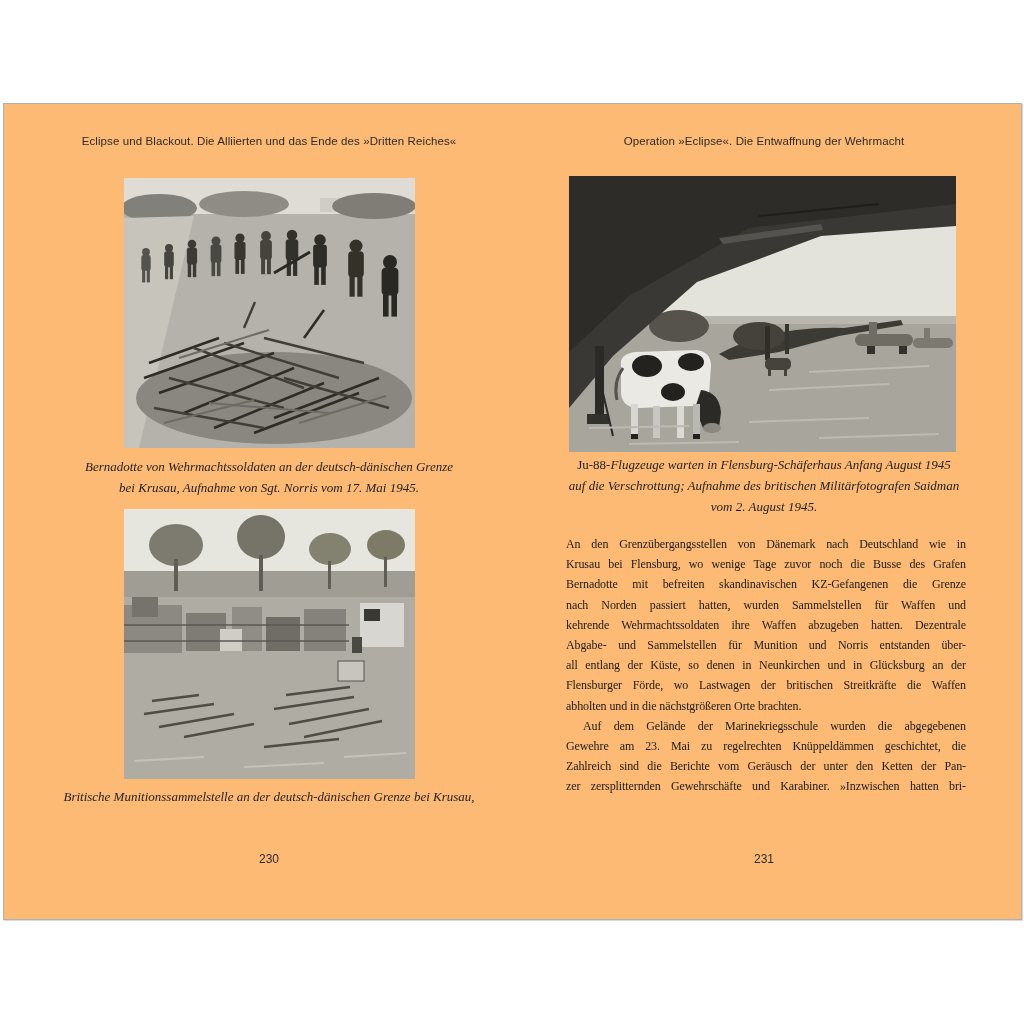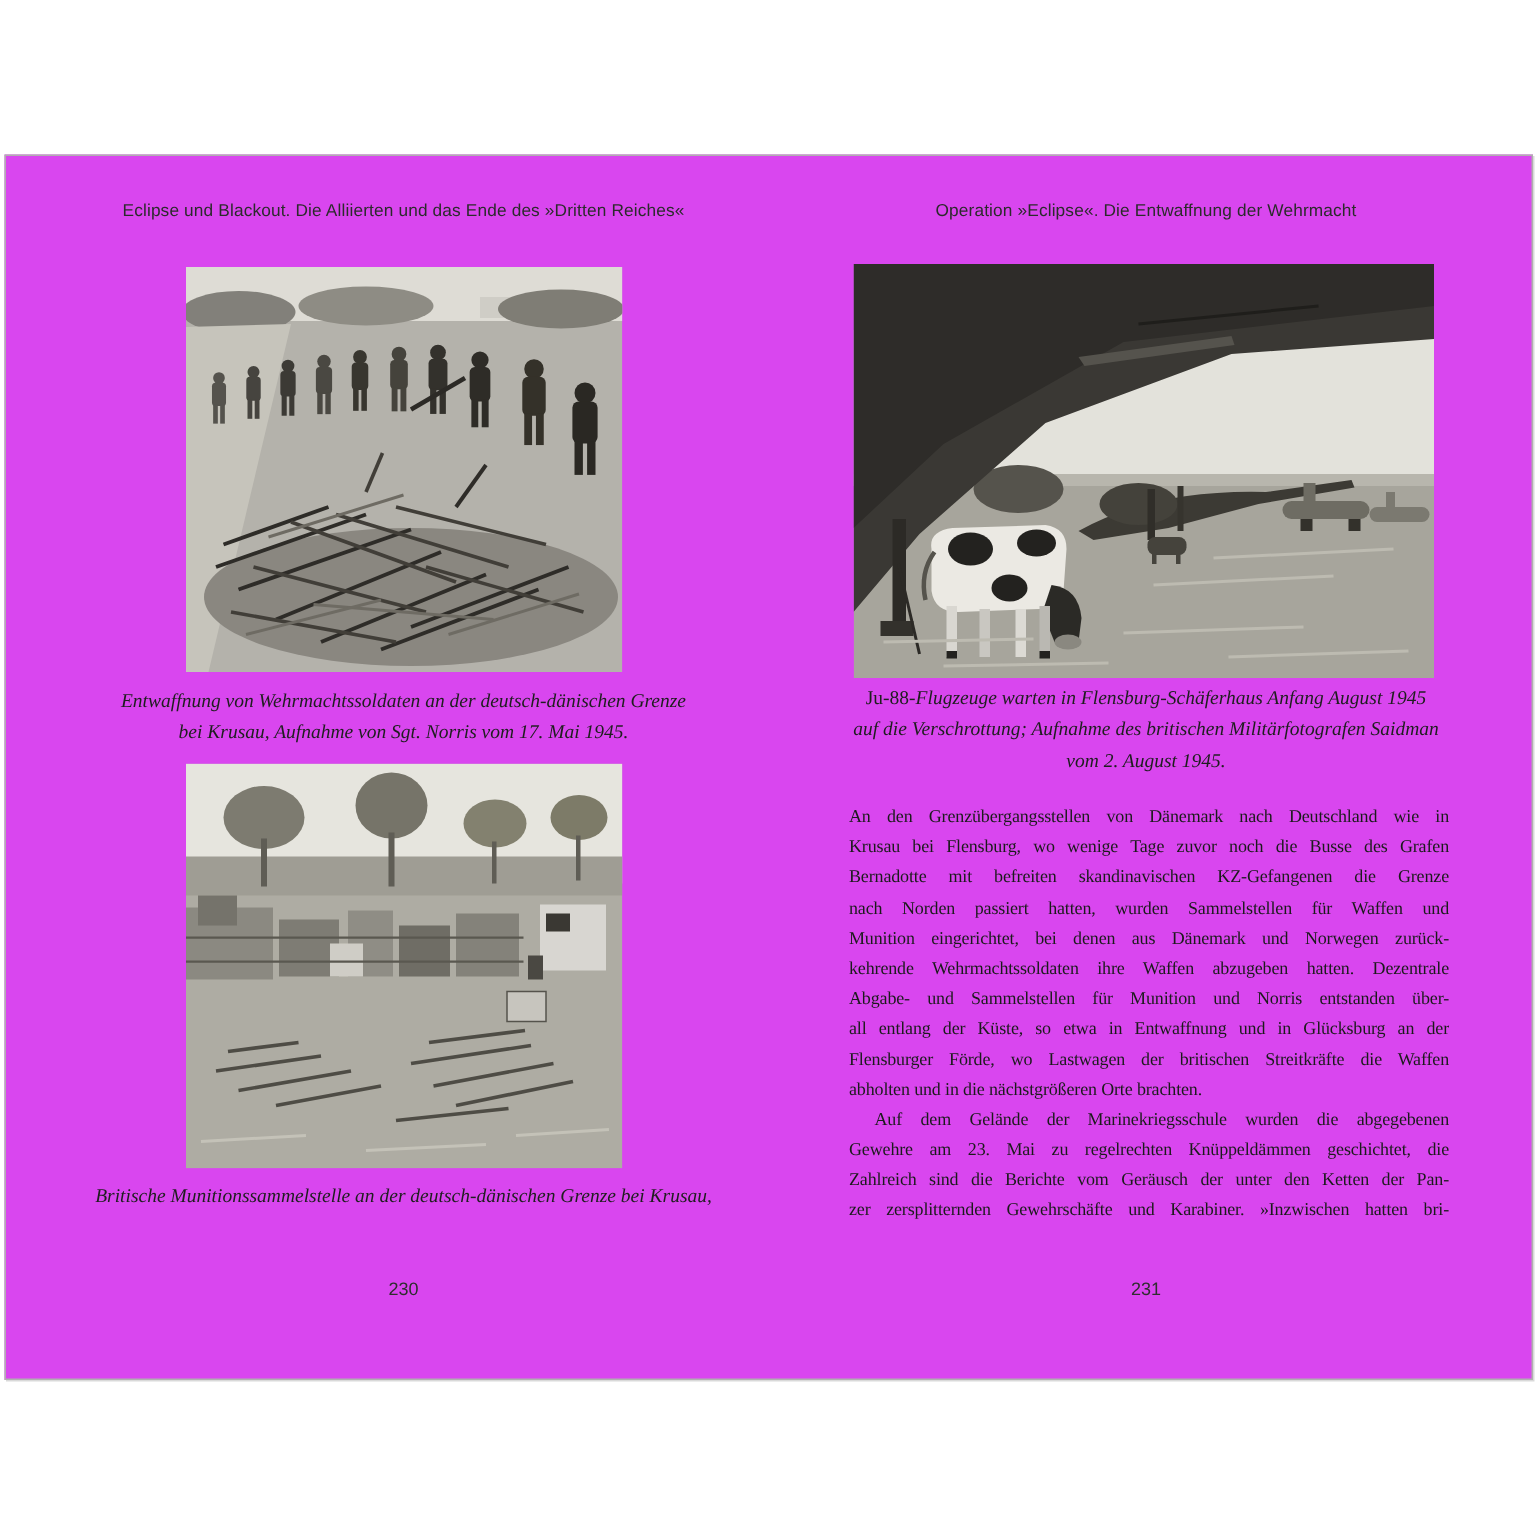--- a/index.html
+++ b/index.html
@@ -1,19 +1,19 @@
 <!DOCTYPE html>
 <html><head>
 <meta charset="utf-8">
 <style>
   html,body{margin:0;padding:0;background:#ffffff;}
   .canvas{position:relative;width:1024px;height:1024px;background:#ffffff;overflow:hidden;
           font-family:"Liberation Serif",serif;}
   .spread{position:absolute;left:3px;top:103px;width:1017px;height:815px;
-          background:#d946ef;border:1px solid #b0b0af;box-shadow:1px 1px 0 #d9d9d9;}
+          background:#fdba74;border:1px solid #b0b0af;box-shadow:1px 1px 0 #d9d9d9;}
   .head{position:absolute;top:31px;width:460px;text-align:center;
         font-family:"Liberation Sans",sans-serif;font-size:11.5px;color:#2b2b2b;letter-spacing:.1px;}
   .head.hl{left:35px;} .head.hr{left:530px;}
   .photo{position:absolute;overflow:hidden;line-height:0;}
   .p1{left:120px;top:74px;width:291px;height:270px;}
   .p2{left:120px;top:405px;width:291px;height:270px;}
   .p3{left:565px;top:72px;width:387px;height:276px;}
   .caption{position:absolute;text-align:center;font-style:italic;
            font-size:13px;color:#1e1e1e;font-family:"Liberation Serif",serif;}
   .caption .line{height:21px;line-height:21px;}
@@ -138,21 +138,21 @@
             <g stroke="#6e6b63" stroke-width="2">
               <line x1="55" y1="180" x2="145" y2="152"></line>
                 <line x1="85" y1="225" x2="205" y2="235"></line>
               <line x1="40" y1="245" x2="130" y2="222"></line>
                 <line x1="175" y1="245" x2="262" y2="218"></line>
             </g>
           </g>
         </svg>
       </figure>
       <figcaption class="caption c1">
-          <div class="line">Entwaffnung von Wehrmachtssoldaten an der deutsch-dänischen Grenze</div>
+          <div class="line">Bernadotte von Wehrmachtssoldaten an der deutsch-dänischen Grenze</div>
           <div class="line">bei Krusau, Aufnahme von Sgt. Norris vom 17. Mai 1945.</div>
         </figcaption>
 
       <figure class="photo p2" style="margin:0">
         <svg viewBox="0 0 291 270" width="291" height="270">
           <rect width="291" height="270" fill="#aeaca3"></rect>
           <rect width="291" height="80" fill="#e6e5de"></rect>
           <rect y="62" width="291" height="26" fill="#9f9d94"></rect>
           <g>
             <ellipse cx="52" cy="36" rx="27" ry="21" fill="#7d7b70"></ellipse>
@@ -270,24 +270,23 @@
           <div class="line"><span class="roman">Ju-88-</span>Flugzeuge warten in Flensburg-Schäferhaus Anfang August 1945</div>
           <div class="line">auf die Verschrottung; Aufnahme des britischen Militärfotografen Saidman</div>
           <div class="line">vom 2. August 1945.</div>
         </figcaption>
 
       <div class="body">
           <div class="line just">An den Grenzübergangsstellen von Dänemark nach Deutschland wie in</div>
           <div class="line just">Krusau bei Flensburg, wo wenige Tage zuvor noch die Busse des Grafen</div>
           <div class="line just">Bernadotte mit befreiten skandinavischen KZ-Gefangenen die Grenze</div>
           <div class="line just">nach Norden passiert hatten, wurden Sammelstellen für Waffen und</div>
-          <div class="line just">Munition eingerichtet, bei denen aus Dänemark und Norwegen zurück-</div>
           <div class="line just">kehrende Wehrmachtssoldaten ihre Waffen abzugeben hatten. Dezentrale</div>
           <div class="line just">Abgabe- und Sammelstellen für Munition und Norris entstanden über-</div>
-          <div class="line just">all entlang der Küste, so etwa in Entwaffnung und in Glücksburg an der</div>
+          <div class="line just">all entlang der Küste, so denen in Neunkirchen und in Glücksburg an der</div>
           <div class="line just">Flensburger Förde, wo Lastwagen der britischen Streitkräfte die Waffen</div>
           <div class="line">abholten und in die nächstgrößeren Orte brachten.</div>
           <div class="line just indent">Auf dem Gelände der Marinekriegsschule wurden die abgegebenen</div>
           <div class="line just">Gewehre am 23. Mai zu regelrechten Knüppeldämmen geschichtet, die</div>
           <div class="line just">Zahlreich sind die Berichte vom Geräusch der unter den Ketten der Pan-</div>
           <div class="line just">zer zersplitternden Gewehrschäfte und Karabiner. »Inzwischen hatten bri-</div>
         </div>
 
       <div class="pagenum pn-r">231</div>
     </section>

